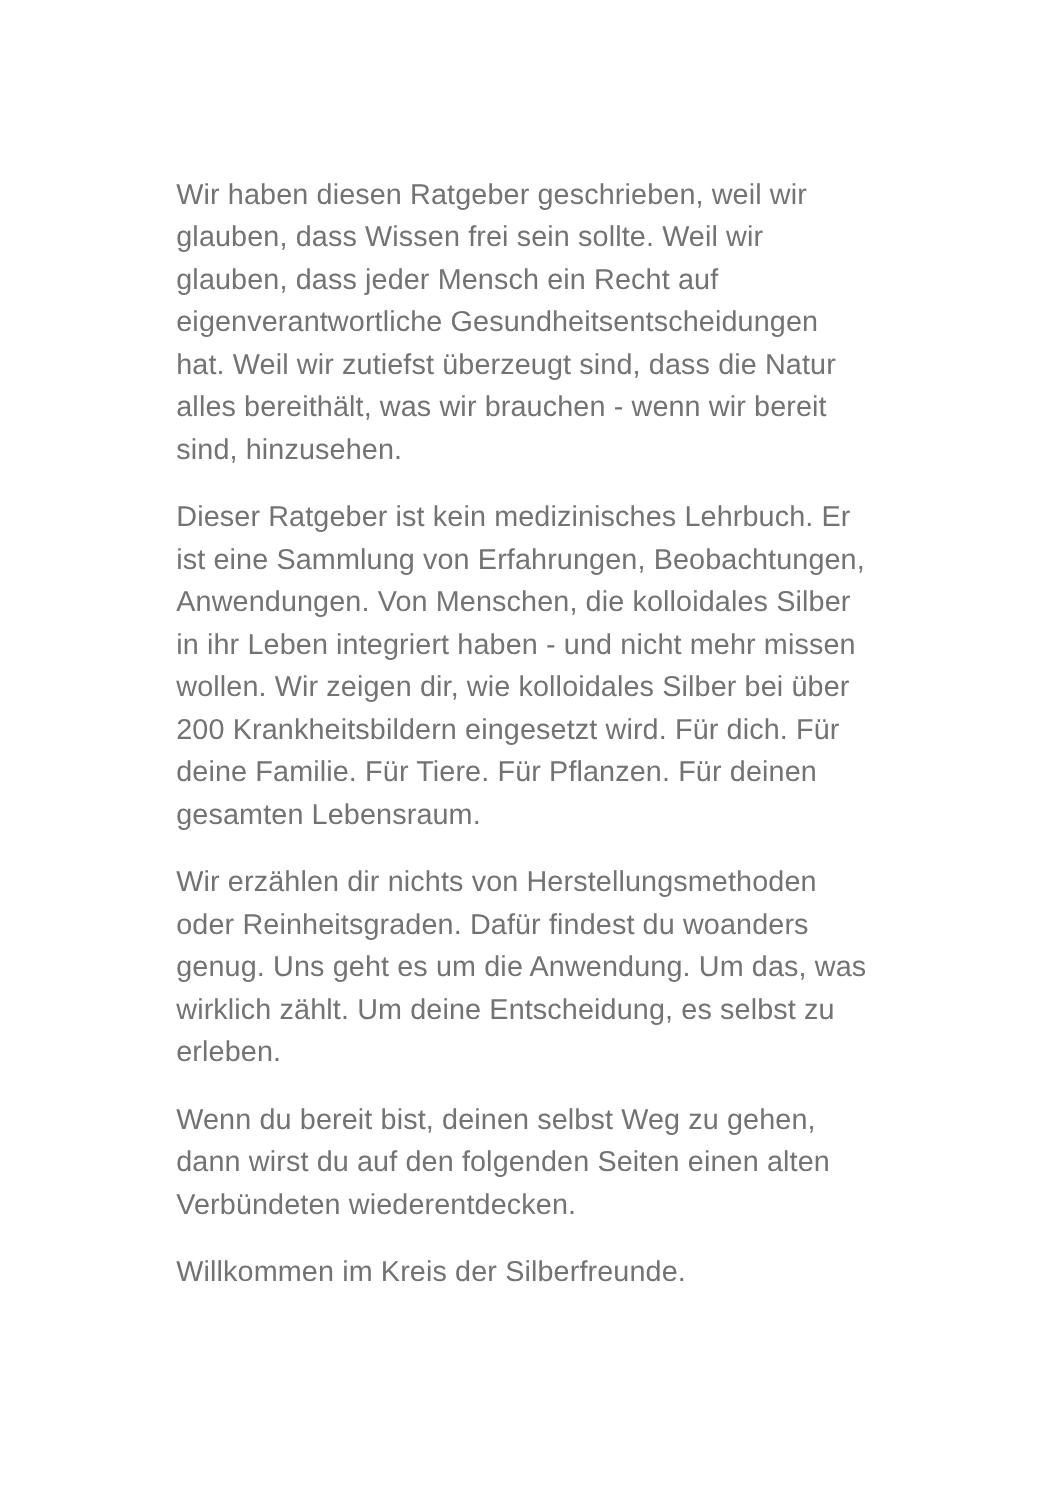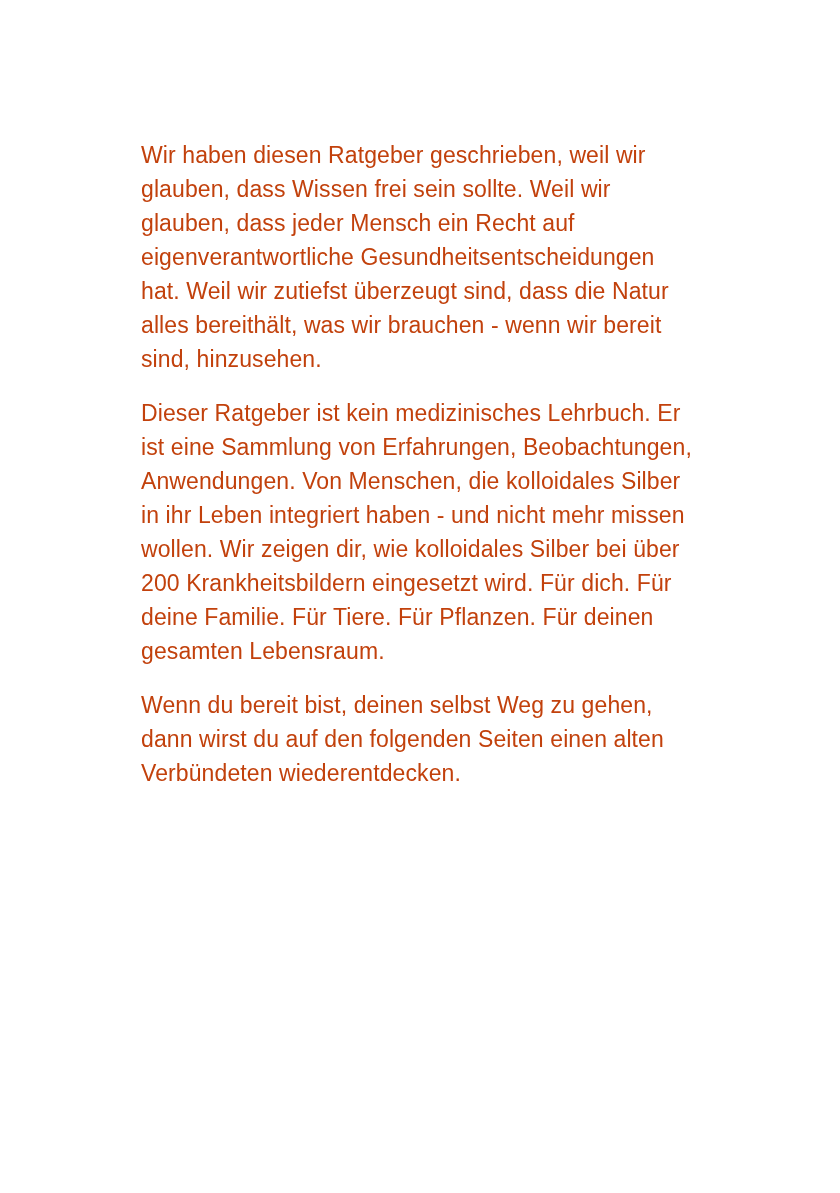--- a/index.html
+++ b/index.html
@@ -19,30 +19,32 @@
     position: absolute;
     top: 138px;
     left: 141px;
     width: 556px;
   }
   .para {
     margin: 0 0 20px 0;
     font-size: 23px;
     line-height: 34px;
     font-weight: 400;
-    color: #c2410c;
+    color: #737373;
     letter-spacing: 0.1px;
     text-align: left;
   }
   .para:last-child {
     margin-bottom: 0;
   }
 </style>
 </head>
 <body>
 
 <div class="page">
   <div class="content">
     <p class="para">Wir haben diesen Ratgeber geschrieben, weil wir glauben, dass Wissen frei sein sollte. Weil wir glauben, dass jeder Mensch ein Recht auf eigenverantwortliche Gesundheitsentscheidungen hat. Weil wir zutiefst überzeugt sind, dass die Natur alles bereithält, was wir brauchen - wenn wir bereit sind, hinzusehen.</p>
     <p class="para">Dieser Ratgeber ist kein medizinisches Lehrbuch. Er ist eine Sammlung von Erfahrungen, Beobachtungen, Anwendungen. Von Menschen, die kolloidales Silber in ihr Leben integriert haben - und nicht mehr missen wollen. Wir zeigen dir, wie kolloidales Silber bei über 200 Krankheitsbildern eingesetzt wird. Für dich. Für deine Familie. Für Tiere. Für Pflanzen. Für deinen gesamten Lebensraum.</p>
+    <p class="para">Wir erzählen dir nichts von Herstellungsmethoden oder Reinheitsgraden. Dafür findest du woanders genug. Uns geht es um die Anwendung. Um das, was wirklich zählt. Um deine Entscheidung, es selbst zu erleben.</p>
     <p class="para">Wenn du bereit bist, deinen selbst Weg zu gehen, dann wirst du auf den folgenden Seiten einen alten Verbündeten wiederentdecken.</p>
+    <p class="para">Willkommen im Kreis der Silberfreunde.</p>
   </div>
 </div>
 
 </body></html>

